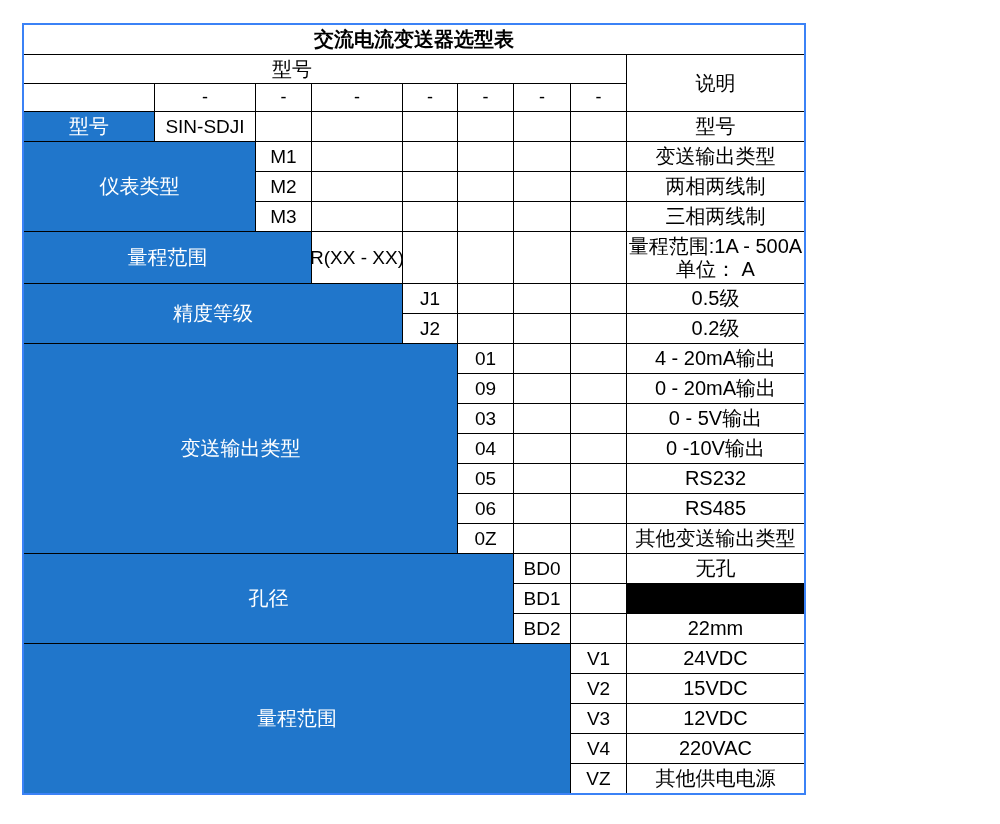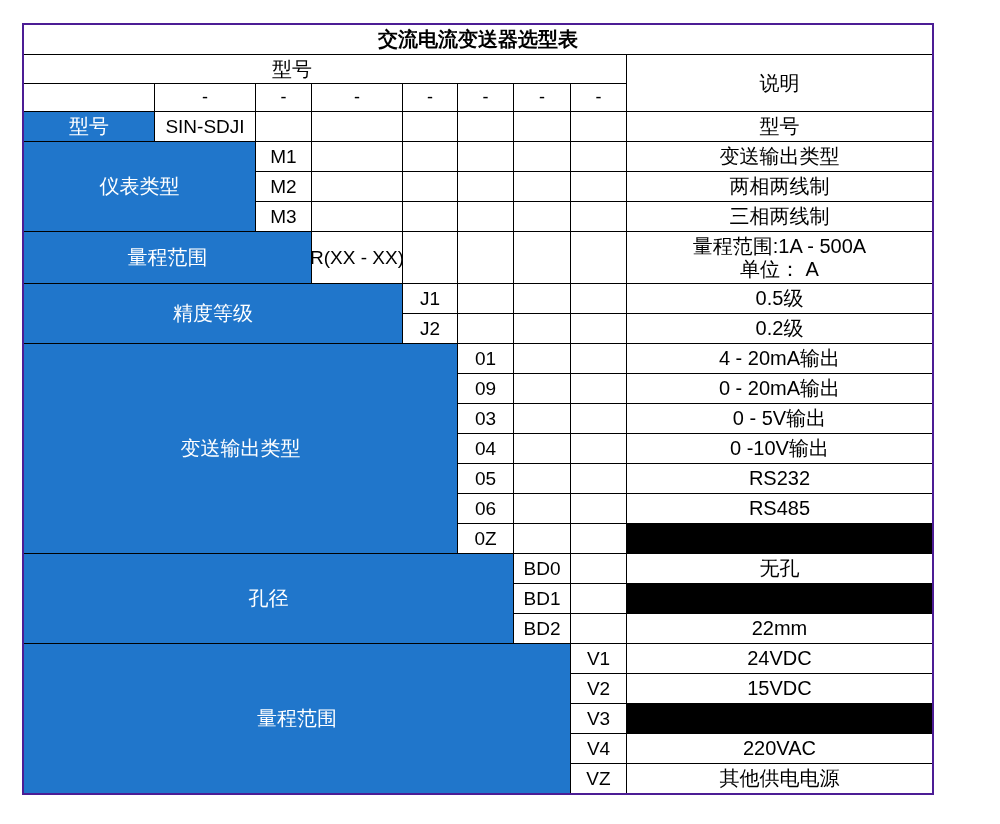--- a/index.html
+++ b/index.html
@@ -3,25 +3,25 @@
 <meta charset="utf-8">
 <style>
   html,body{margin:0;padding:0;}
   body{
     width:1000px;height:824px;background:#ffffff;
     font-family:"Liberation Sans","DejaVu Sans",sans-serif;
     -webkit-font-smoothing:antialiased;
   }
   #page{position:relative;width:1000px;height:824px;background:#ffffff;overflow:hidden;}
   #selection-table{
-    position:absolute;left:22px;top:23px;width:912px;
+    position:absolute;left:22px;top:23px;width:784px;
     display:grid;
     grid-template-columns:130px 100px 55px 90px 54px 55px 56px 55px 1fr;
     grid-template-rows:29px 28px 27px repeat(4,29px) 51px repeat(17,29px);
-    gap:1px;background:#000;border:2px solid #4c1d95;
+    gap:1px;background:#000;border:2px solid #3b82f6;
     box-sizing:border-box;
   }
   .c{
     background:#fff;color:#000;display:flex;align-items:center;justify-content:center;
     font-size:20px;line-height:1.15;overflow:hidden;white-space:nowrap;
   }
   .title{font-weight:700;font-size:20px;}
   .mh{padding-right:66px;box-sizing:border-box;}
   .blue{background:var(--blue,#2076CB);color:#fff;font-size:20px;}
   .code{font-size:19px;}
@@ -126,36 +126,38 @@
     <div class="c" style="grid-area:15/7/16/8"></div>
     <div class="c" style="grid-area:15/8/16/9"></div>
     <div class="c" style="grid-area:15/9/16/10">RS232</div>
     <div class="c code" style="grid-area:16/6/17/7">06</div>
     <div class="c" style="grid-area:16/7/17/8"></div>
     <div class="c" style="grid-area:16/8/17/9"></div>
     <div class="c" style="grid-area:16/9/17/10">RS485</div>
     <div class="c code" style="grid-area:17/6/18/7">0Z</div>
     <div class="c" style="grid-area:17/7/18/8"></div>
     <div class="c" style="grid-area:17/8/18/9"></div>
+    <div class="c" style="grid-area:17/9/18/10">其他变送输出类型</div>
 
     <div class="c blue" style="grid-area:18/1/21/7">孔径</div>
     <div class="c code" style="grid-area:18/7/19/8">BD0</div>
     <div class="c" style="grid-area:18/8/19/9"></div>
     <div class="c" style="grid-area:18/9/19/10">无孔</div>
     <div class="c code" style="grid-area:19/7/20/8">BD1</div>
     <div class="c" style="grid-area:19/8/20/9"></div>
     <div class="c code" style="grid-area:20/7/21/8">BD2</div>
     <div class="c" style="grid-area:20/8/21/9"></div>
     <div class="c" style="grid-area:20/9/21/10">22mm</div>
 
     <div class="c blue" style="grid-area:21/1/26/8">量程范围</div>
     <div class="c code" style="grid-area:21/8/22/9">V1</div>
     <div class="c" style="grid-area:21/9/22/10">24VDC</div>
     <div class="c code" style="grid-area:22/8/23/9">V2</div>
     <div class="c" style="grid-area:22/9/23/10">15VDC</div>
     <div class="c code" style="grid-area:23/8/24/9">V3</div>
+    <div class="c" style="grid-area:23/9/24/10">12VDC</div>
     <div class="c code" style="grid-area:24/8/25/9">V4</div>
     <div class="c" style="grid-area:24/9/25/10">220VAC</div>
     <div class="c code" style="grid-area:25/8/26/9">VZ</div>
     <div class="c" style="grid-area:25/9/26/10">其他供电电源</div>
 
   </div>
 </div>
 
 </body></html>

